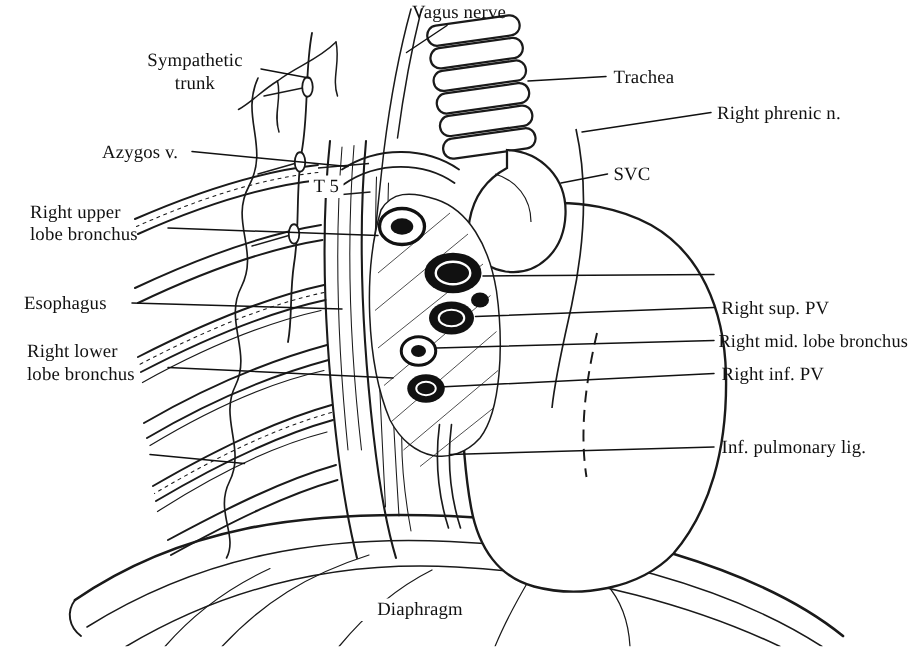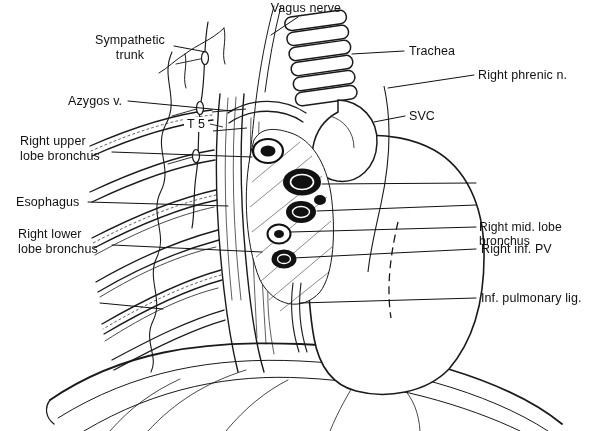--- a/index.html
+++ b/index.html
@@ -1,27 +1,27 @@
 <!DOCTYPE html>
 <html><head>
 <meta charset="utf-8">
 <style>
   html,body{margin:0;padding:0;background:#fff;}
   #figure{
     position:relative;width:615px;height:431px;background:#fff;overflow:hidden;
-    font-family:Liberation Sans, sans-serif;color:#111;
+    font-family:Liberation Serif, serif;color:#111;
   }
   #figure svg{position:absolute;left:0;top:0;}
   .label{
     position:absolute;font-size:12.5px;line-height:1.18;white-space:pre-line;
     color:#111;letter-spacing:.1px;
   }
   .r{text-align:left;}
   .c{text-align:center;}
-  .onart{background:#fff;padding:0 3px;}
+  .onart{background:#fff;padding:0 3px;margin-left:22px;}
 </style>
 </head>
 <body>
 
 <div id="figure">
 
   <svg width="615" height="431" viewBox="0 0 615 431">
 
     <g fill="none" stroke="#1a1a1a" stroke-width="1.3" stroke-linecap="round">
       <path d="M 212 110 C 175 114, 136 126, 90 146"></path>
@@ -172,19 +172,21 @@
   <div class="label c" style="left:88px;top:33px;width:84px;">Sympathetic
 trunk</div>
   <div class="label" style="left:409px;top:44px;">Trachea</div>
   <div class="label" style="left:478px;top:68px;">Right phrenic n.</div>
   <div class="label r" style="left:68px;top:94px;width:58px;">Azygos v.</div>
   <div class="label" style="left:409px;top:109px;">SVC</div>
   <div class="label onart" style="left:184px;top:117px;">T 5</div>
   <div class="label r" style="left:20px;top:134px;width:90px;">Right upper
 lobe bronchus</div>
   <div class="label r" style="left:16px;top:195px;width:70px;">Esophagus</div>
+  <div class="label" style="left:481px;top:198px;">Right sup. PV</div>
   <div class="label r" style="left:18px;top:227px;width:92px;">Right lower
 lobe bronchus</div>
   <div class="label" style="left:479px;top:220px;font-size:12.2px;">Right mid. lobe bronchus</div>
   <div class="label" style="left:481px;top:242px;">Right inf. PV</div>
   <div class="label" style="left:481px;top:291px;">Inf. pulmonary lig.</div>
+  <div class="label c onart" style="left:213px;top:399px;width:84px;">Diaphragm</div>
 
 </div>
 
 </body></html>

